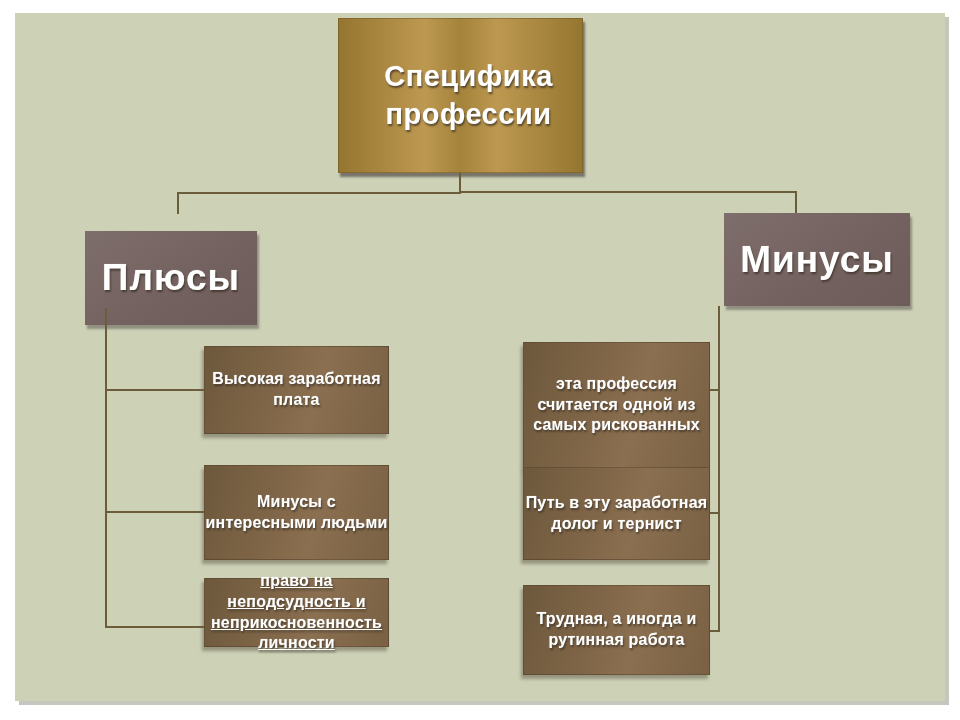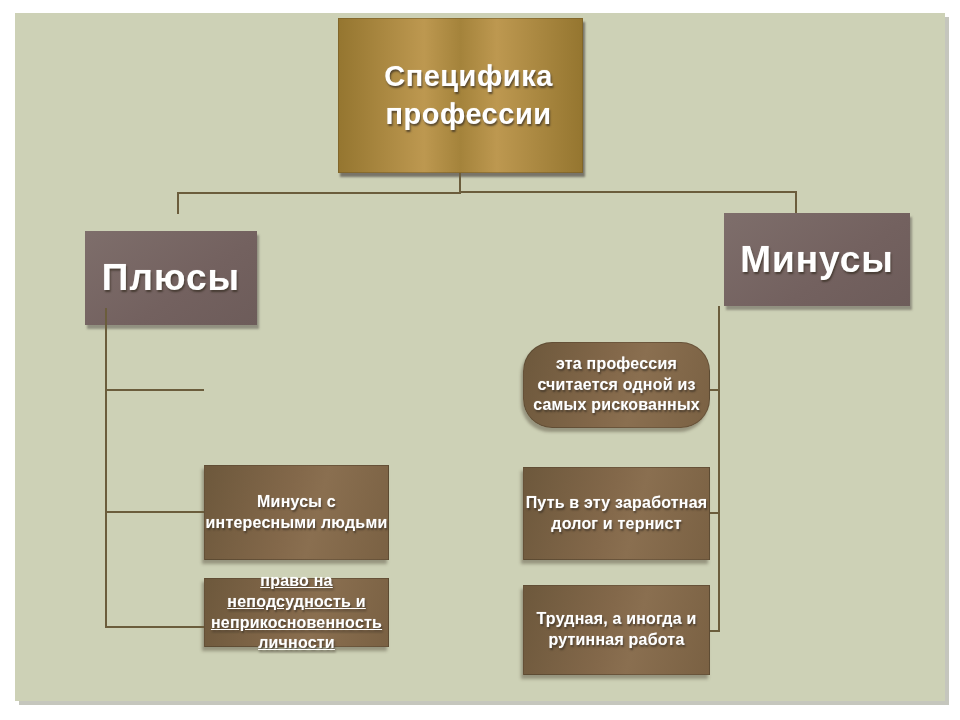--- a/index.html
+++ b/index.html
@@ -42,39 +42,41 @@
     background:linear-gradient(105deg,#6d583c 0%,#83684a 45%,#8a6f50 60%,#7a6143 100%);
     border:1px solid rgba(60,48,32,.35);
     box-shadow:-2px 4px 3px rgba(85,75,60,.45);
     font-size:16px;line-height:1.3;letter-spacing:.2px;
   }
   .leaf.l{left:189px;width:185px;}
   .leaf.r{left:508px;width:187px;}
   .leaf.l1{top:333px;height:88px;}
   .leaf.l2{top:452px;height:95px;}
   .leaf.l3{top:565px;height:69px;text-decoration:underline;}
-  .leaf.r1{top:329px;height:86px;border-radius:29px;}
+  .leaf.r1{top:329px;height:126px;}
   .leaf.r2{top:454px;height:93px;}
   .leaf.r3{top:572px;height:90px;}
   .line{position:absolute;background:#6b5d3c;}
   .line.h{height:2px;}
   .line.v{width:2px;}
 </style>
 </head>
 <body>
 
 <div class="stage">
   <div class="slide">
 
     <div class="node root-box">Специфика
 профессии</div>
 
     <div class="node branch plus">Плюсы</div>
     <div class="node branch minus">Минусы</div>
 
+    <div class="node leaf l l1">Высокая заработная
+плата</div>
     <div class="node leaf l l2">Минусы с
 интересными людьми</div>
     <div class="node leaf l l3">право на
 неподсудность и
 неприкосновенность
 личности</div>
 
     <div class="node leaf r r1">эта профессия
 считается одной из
 самых рискованных</div>

